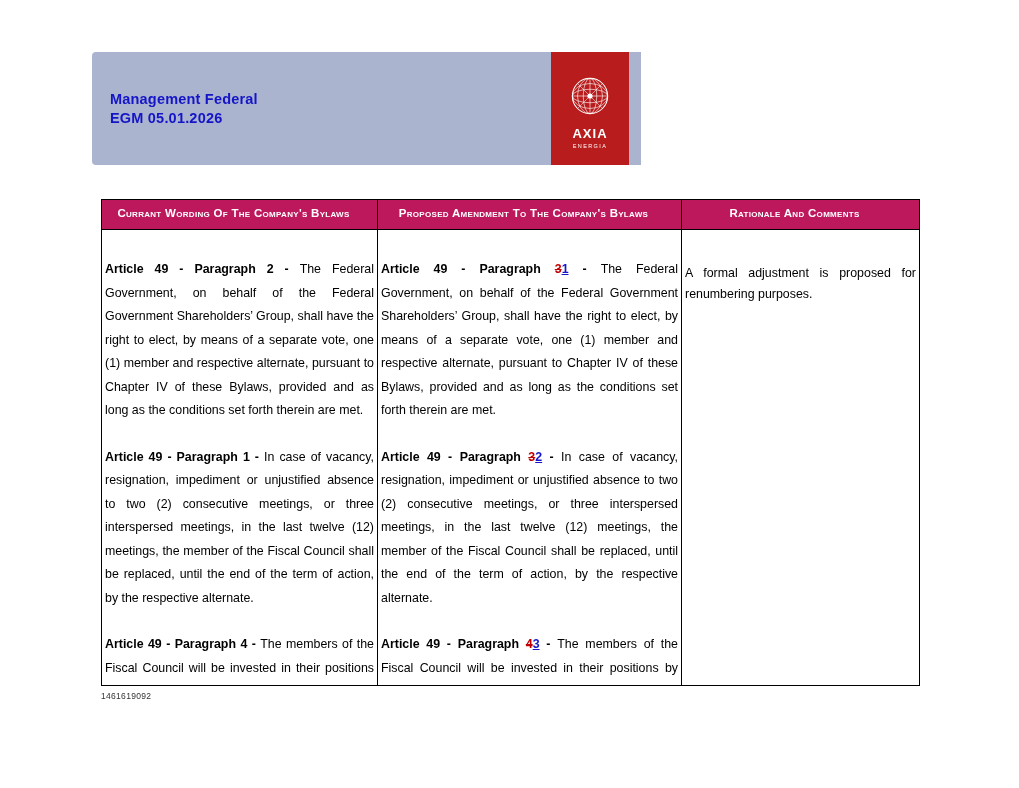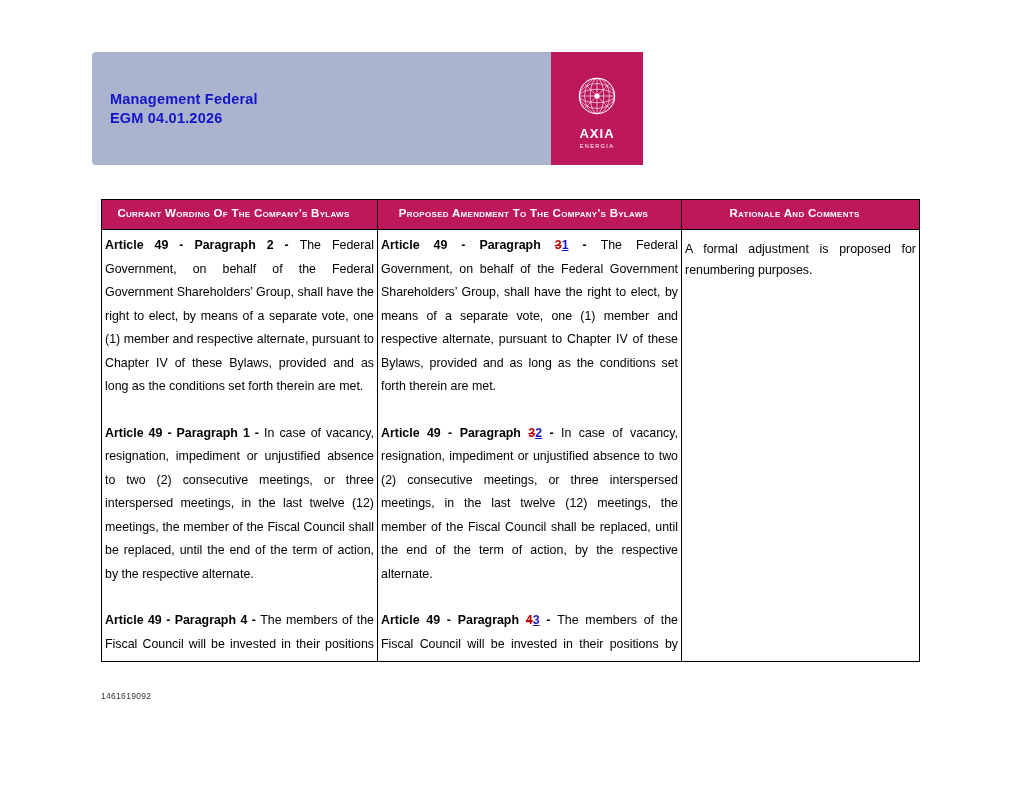--- a/index.html
+++ b/index.html
@@ -42,23 +42,23 @@
     font-size: 14.5px;
     line-height: 19px;
     letter-spacing: 0.2px;
   }
   .header-text div { white-space: nowrap; }
 
   .logo-box {
     position: absolute;
     left: 551px;
     top: 52px;
-    width: 92px;
+    width: 78px;
     height: 113px;
-    background: #be185d;
+    background: #b91c1c;
     display: flex;
     flex-direction: column;
     align-items: center;
     justify-content: center;
   }
   .logo-mark {
     width: 52px;
     height: 52px;
     margin-top: 2px;
   }
@@ -107,20 +107,21 @@
   .col3 { width: 238px; }
 
   .cell-inner {
     padding: 4px 3px 6px 3px;
     font-size: 12.4px;
     line-height: 23.5px;
     text-align: justify;
     text-justify: inter-word;
     height: 416px;
     overflow: hidden;
+    margin-top: 24px;
   }
   .cell-inner p { margin: 0 0 0 0; }
   .cell-inner p + p { margin-top: 23px; }
   .cell-inner.rationale {
     text-align: justify;
     line-height: 21px;
     font-size: 12.4px;
     padding-top: 9px;
   }
   .bold { font-weight: bold; }
@@ -145,21 +146,21 @@
   }
 </style>
 </head>
 <body>
 
 <div class="page">
 
   <div class="header-band"></div>
   <div class="header-text">
     <div>Management Federal</div>
-    <div>EGM 04.01.2026</div>
+    <div>EGM 05.01.2026</div>
   </div>
 
   <div class="logo-box">
     <svg class="logo-mark" viewBox="0 0 100 100">
       <circle cx="50" cy="50" r="34" fill="none" stroke="#ffffff" stroke-width="2"></circle>
       <ellipse cx="50" cy="50" rx="34" ry="13" fill="none" stroke="#ffffff" stroke-width="1.2"></ellipse>
       <ellipse cx="50" cy="50" rx="34" ry="24" fill="none" stroke="#ffffff" stroke-width="1.2"></ellipse>
       <ellipse cx="50" cy="50" rx="13" ry="34" fill="none" stroke="#ffffff" stroke-width="1.2"></ellipse>
       <ellipse cx="50" cy="50" rx="24" ry="34" fill="none" stroke="#ffffff" stroke-width="1.2"></ellipse>
       <line x1="16" y1="50" x2="84" y2="50" stroke="#ffffff" stroke-width="1.2"></line>

